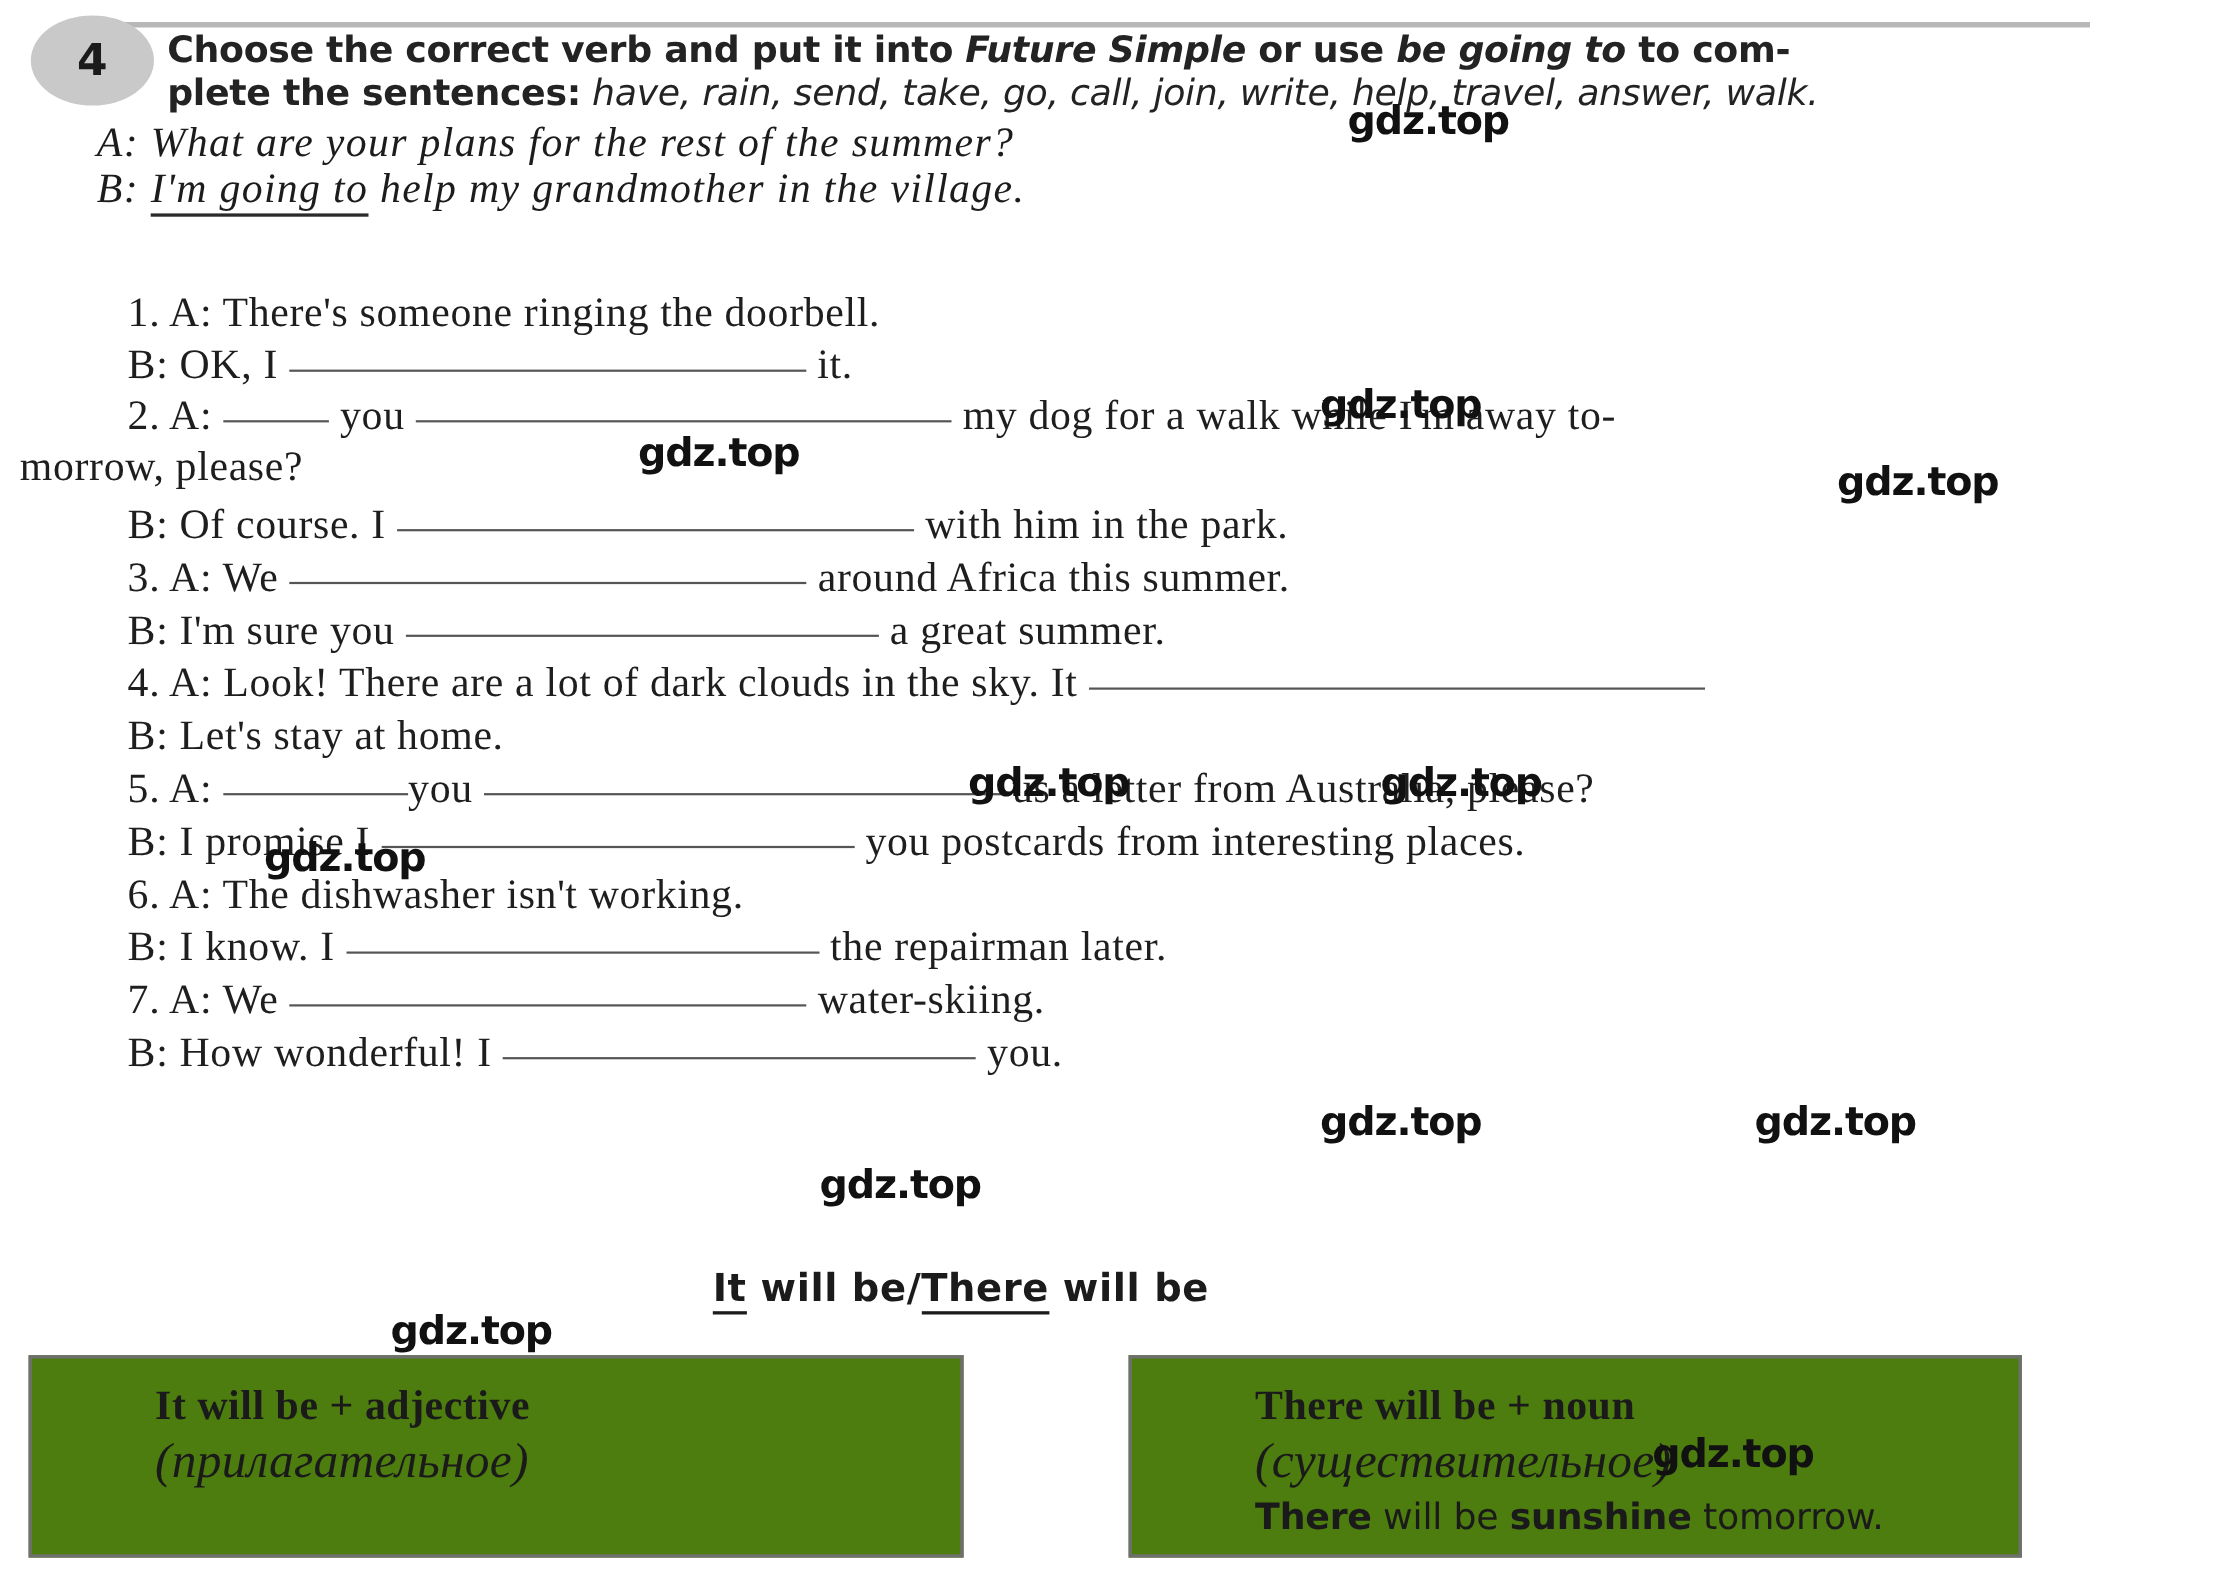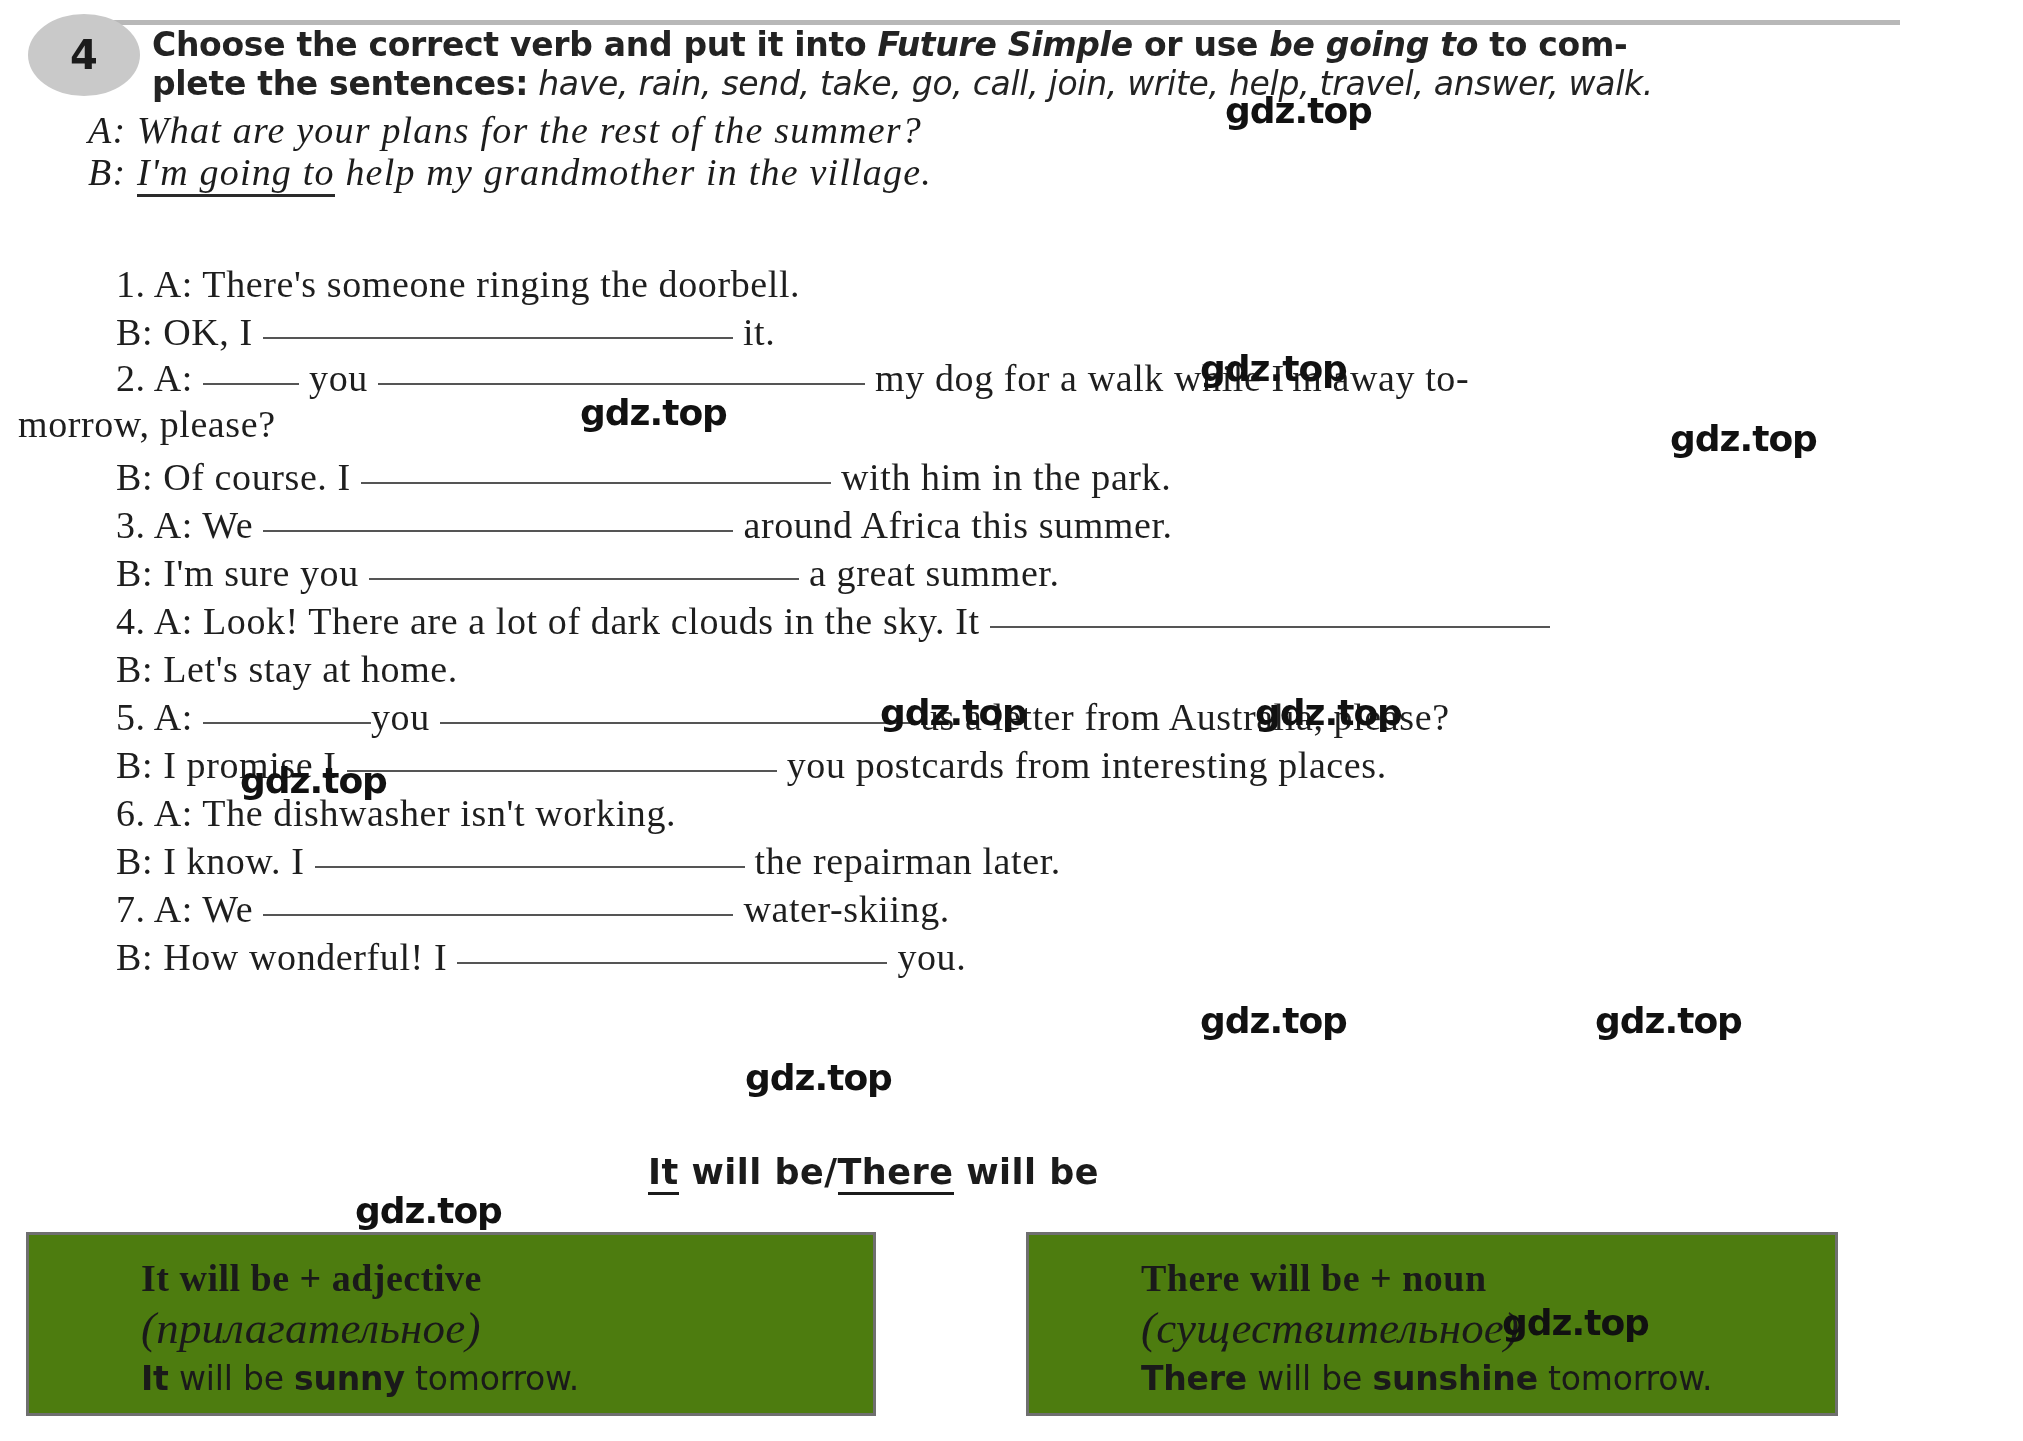--- a/index.html
+++ b/index.html
@@ -250,23 +250,20 @@
   <span>B: How wonderful! I </span><span class="blank b-l"></span><span> you.</span>
 </div>
 
 <div class="sec-title">
   <u>It</u><span> will be/</span><u>There</u><span> will be</span>
 </div>
 
 <div class="gbox gbox-left">
   <div class="g-head">It will be + adjective</div>
   <div class="g-rus">(прилагательное)</div>
-  <div class="g-ex">
-    <b>It</b><span> will be </span><b>sunny</b><span> tomorrow.</span>
-  </div>
 </div>
 
 <div class="gbox gbox-right">
   <div class="g-head">There will be + noun</div>
   <div class="g-rus">(существительное)</div>
   <div class="g-ex">
     <b>There</b><span> will be </span><b>sunshine</b><span> tomorrow.</span>
   </div>
 </div>
 

